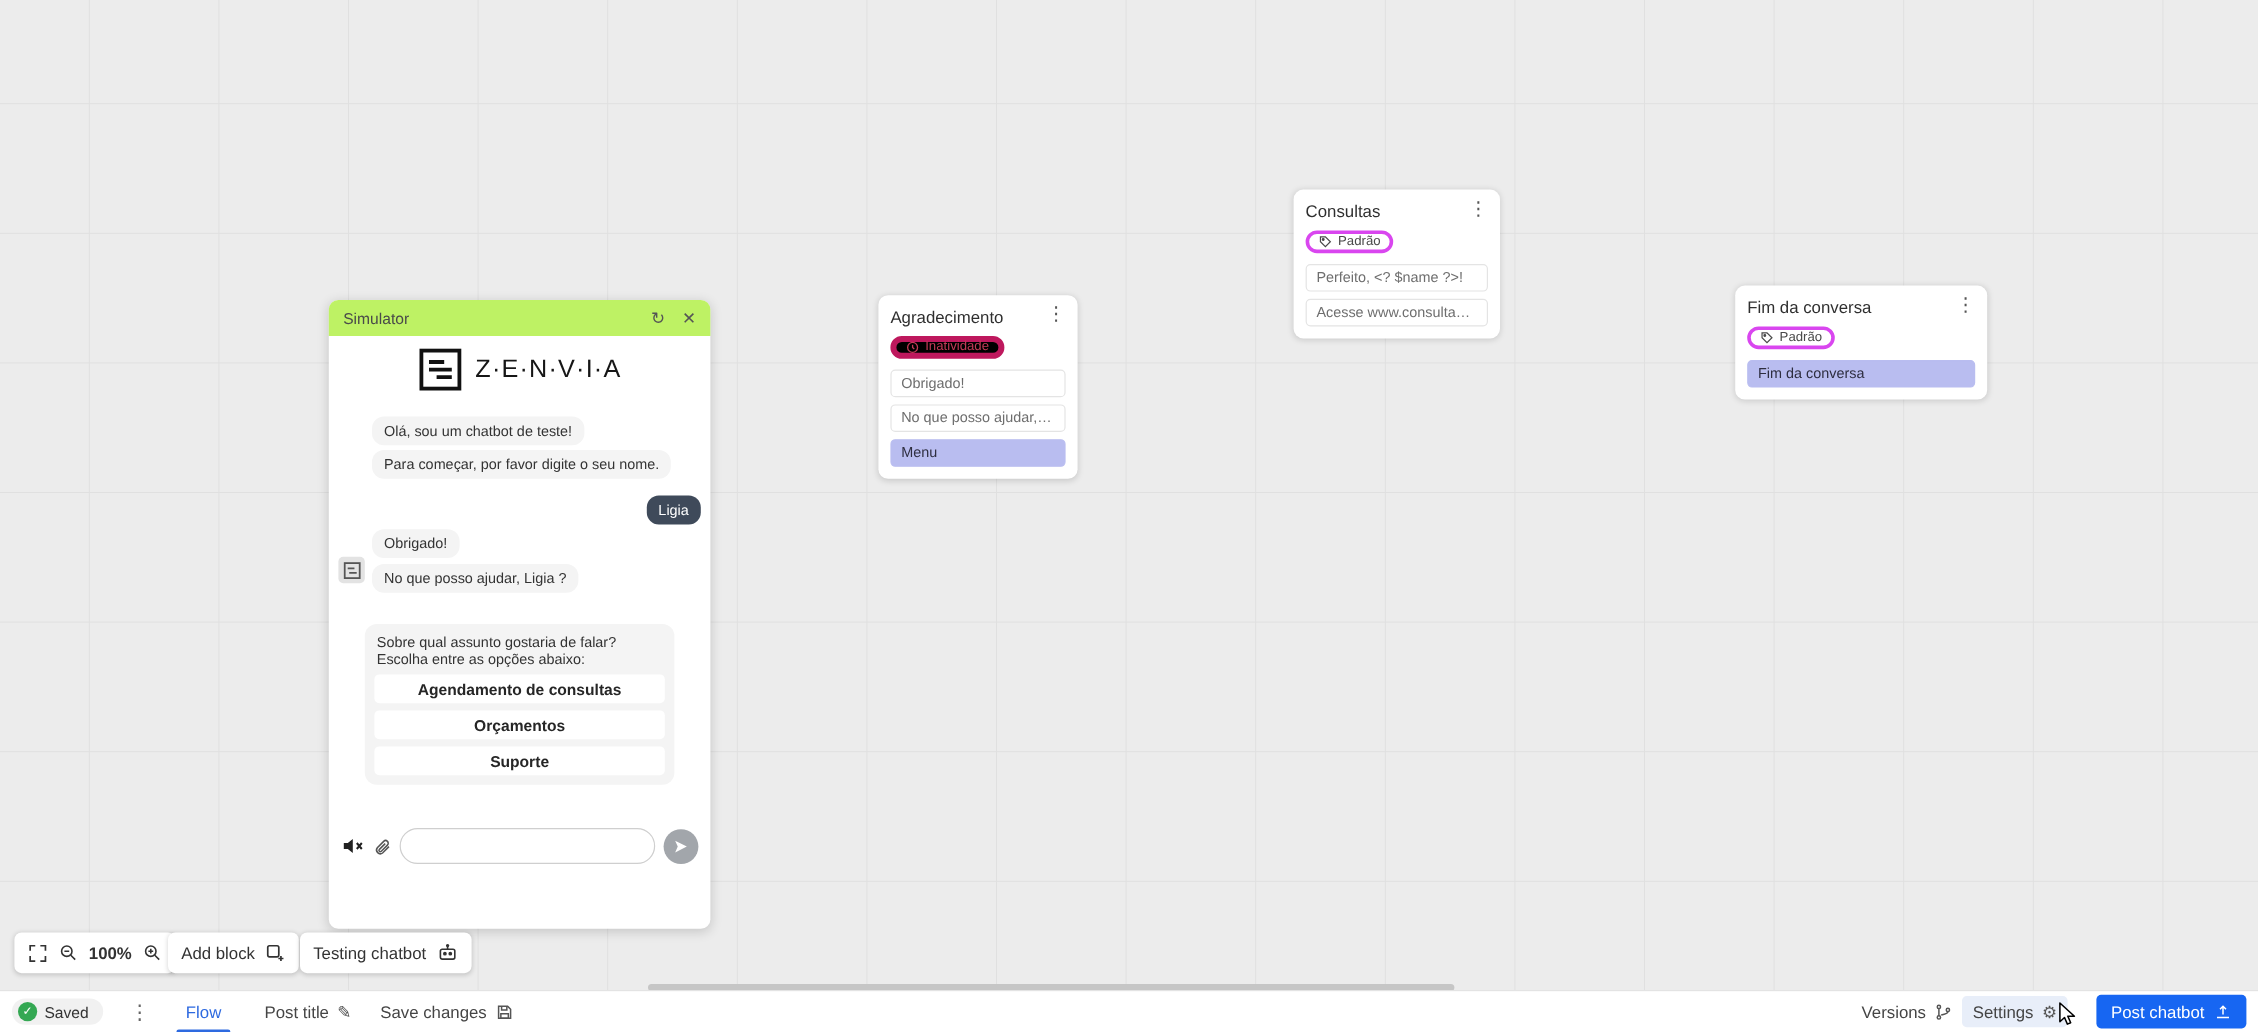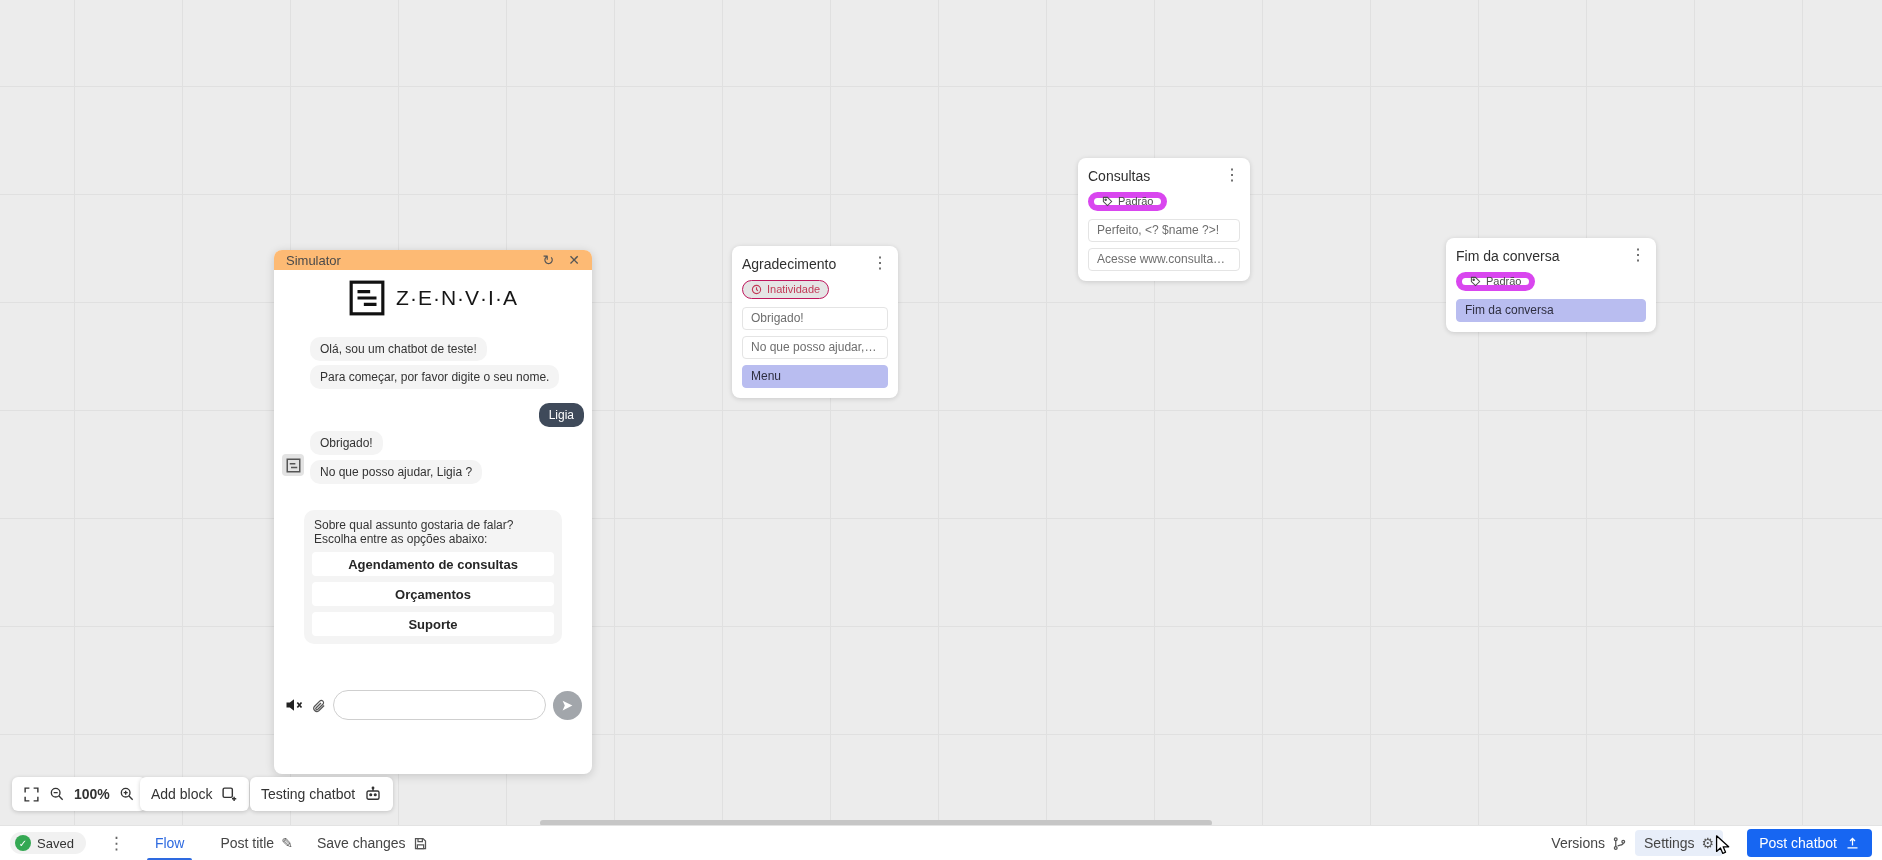--- a/index.html
+++ b/index.html
@@ -14,29 +14,29 @@
 
   svg.connectors{position:absolute;inset:0;z-index:1;pointer-events:none}
   svg.connectors path{stroke:#1c1c1c;stroke-width:2;fill:none;stroke-linejoin:round}
 
   
   .node{position:absolute;background:#fff;border-radius:8px;box-shadow:0 1px 5px rgba(0,0,0,.15);padding:10px;z-index:2}
   .node-head{display:flex;justify-content:space-between;align-items:flex-start;height:18px}
   .node-title{font-size:14px;color:#2f2f2f;font-weight:500;white-space:nowrap}
   .kebab{color:#555;font-size:16px;line-height:14px;cursor:pointer}
   .badge{display:inline-flex;align-items:center;gap:5px;font-size:11px;border-radius:10px;padding:0 8px;margin-top:6px;height:19px;line-height:19px}
-  .badge-pink{background:#e5e5e5;border:1px solid #be185d;color:#c23a57}
-  .badge-gray{background:#fff;border:6px solid #d946ef;color:#4a4a4a}
+  .badge-pink{background:#000000;border:5px solid #be185d;color:#c23a57}
+  .badge-gray{background:#fff;border:3px solid #d946ef;color:#4a4a4a}
   .cells{margin-top:8px;display:flex;flex-direction:column;gap:6px}
   .cell{font-size:12px;color:#6e6e6e;background:#fff;border:1px solid #e4e4e4;border-radius:4px;padding:0 8px;height:23px;line-height:21px;white-space:nowrap;overflow:hidden;text-overflow:ellipsis}
   .cell-menu{background:#b9bdf0;border-color:#b9bdf0;color:#2e2e40;font-weight:500}
 
   
   .simulator{position:absolute;left:274px;top:250px;width:318px;height:524px;background:#fff;border-radius:8px;box-shadow:0 2px 10px rgba(0,0,0,.16);z-index:3}
-  .sim-header{height:20px;display:flex;align-items:center;padding:0 12px;background:#fdba74;border-radius:8px 8px 0 0}
+  .sim-header{height:30px;display:flex;align-items:center;padding:0 12px;background:#bef264;border-radius:8px 8px 0 0}
   .sim-title{font-size:13px;color:#4a4a4a;flex:1}
   .sim-hicon{color:#555;font-size:14px;margin-left:14px;cursor:pointer}
   .sim-logo-row{height:56px;display:flex;align-items:center;justify-content:center;gap:10px}
   .brand-text{font-size:21px;letter-spacing:1px;color:#161616;font-weight:500}
   .chat{position:relative;padding:11px 8px 0 36px;display:flex;flex-direction:column;align-items:flex-start}
   .bubble{background:#f4f4f4;border-radius:10px;padding:5px 10px;font-size:12px;color:#333;max-width:250px}
   .b-mt4{margin-top:4px}.b-mt5{margin-top:5px}.b-mt14{margin-top:14px}.b-mt26{margin-top:26px}
   .bubble-user{background:#3f4a5a;color:#fff;margin-left:auto;margin-right:0}
   .mini-avatar{position:absolute;left:8px;width:22px;height:22px;background:#e3e3e3;border-radius:4px;display:flex;align-items:center;justify-content:center}
   .big-bubble{margin-left:-6px;width:258px;max-width:258px;padding:8px 8px}

